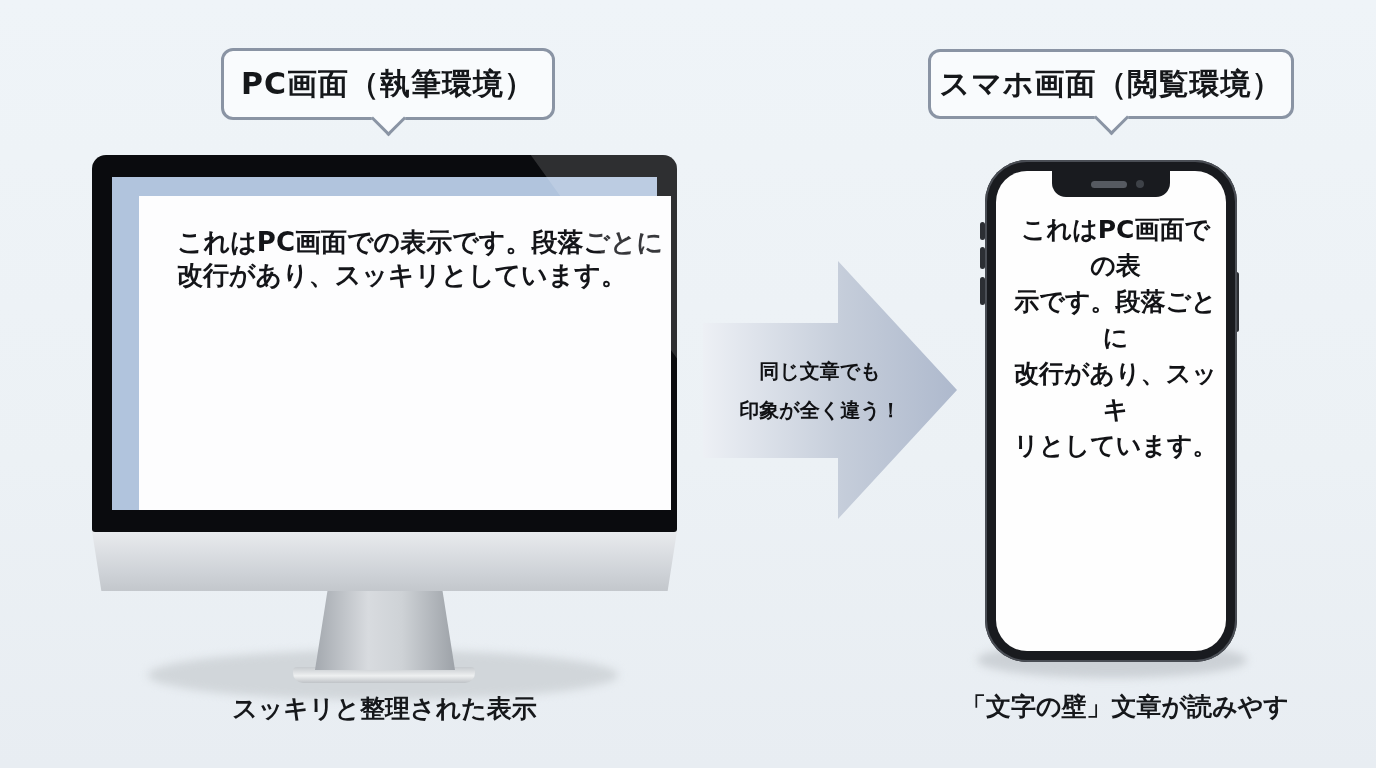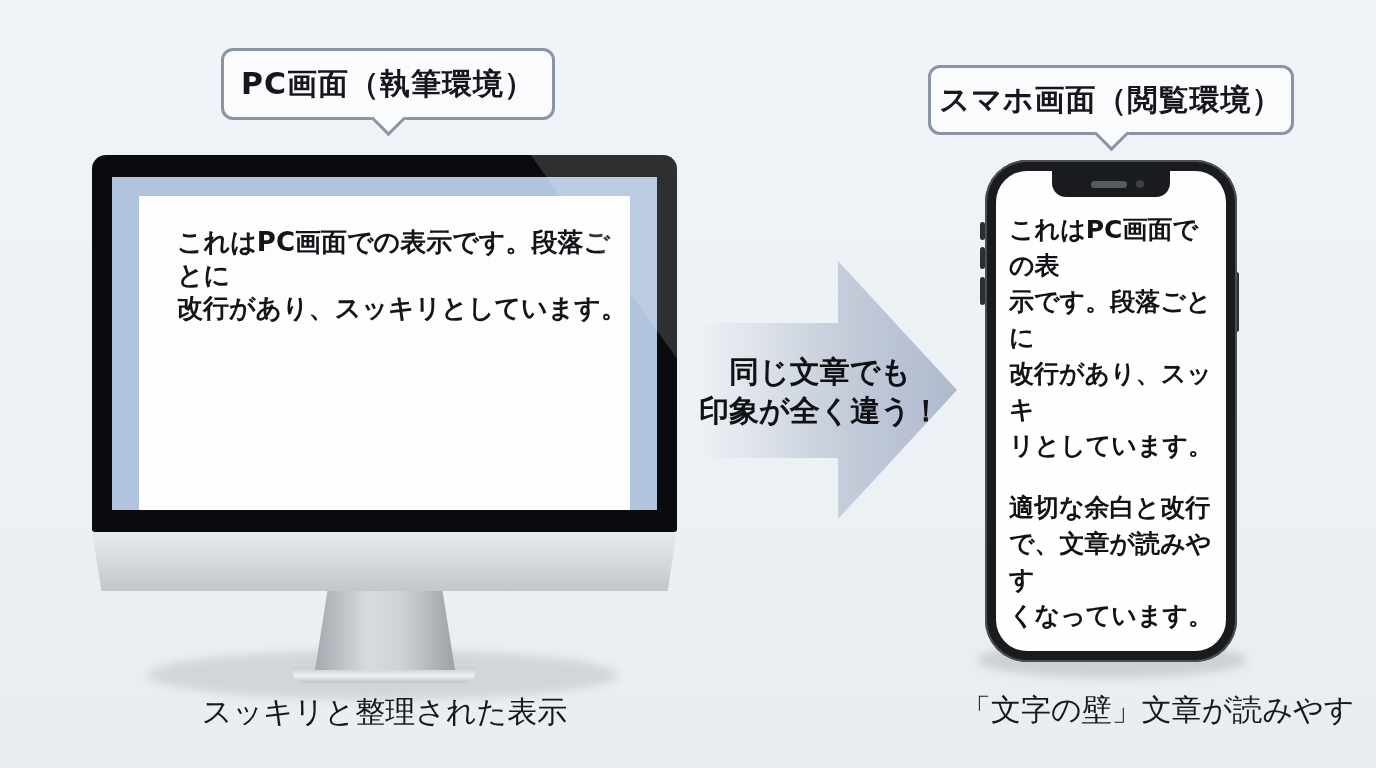--- a/index.html
+++ b/index.html
@@ -17,77 +17,77 @@
     border-radius:12px; display:flex; align-items:center; justify-content:center;
     font-size:30px; font-weight:800; color:#15171a; letter-spacing:1px;
   }
   .bubble .tail {
     position:absolute; width:22px; height:22px; background:#f9fbfd;
     border-right:3px solid #8a94a4; border-bottom:3px solid #8a94a4;
     transform:rotate(45deg); bottom:-14px;
   }
   .bubble-left  { left:221px; top:48px; width:328px; height:66px; }
   .bubble-left .tail { left:152px; }
-  .bubble-right { left:928px; top:65px; width:360px; height:64px; }
+  .bubble-right { left:928px; top:49px; width:360px; height:64px; }
   .bubble-right .tail { left:168px; }
 
   
   .mon-shadow { position:absolute; left:148px; top:650px; width:470px; height:50px;
     background:#d1d6da; border-radius:50%; filter:blur(4px); }
   .mon-foot { position:absolute; left:293px; top:667px; width:182px; height:16px;
     background:linear-gradient(180deg,#c6cace 0%,#eef0f1 55%,#bfc3c7 100%);
     border-radius:4px 4px 10px 10px; }
   .mon-neck { position:absolute; left:315px; top:590px; width:140px; height:80px;
     clip-path:polygon(9% 0,91% 0,100% 100%,0 100%);
     background:linear-gradient(90deg,#a4a9af 0%,#d8dbdf 38%,#ced2d6 62%,#9da2a8 100%); }
   .mon-chin { position:absolute; left:92px; top:531px; width:585px; height:60px;
     clip-path:polygon(0 0,100% 0,98.4% 100%,1.6% 100%);
     background:linear-gradient(180deg,#e9ebee 0%,#ced2d7 70%,#c3c7cc 100%); }
   .mon-screen { position:absolute; left:92px; top:155px; width:585px; height:377px;
     background:#0a0b0e; border-radius:14px 14px 3px 3px; overflow:hidden; }
   .mon-desktop { position:absolute; left:20px; top:22px; width:545px; height:333px;
     background:#b1c4dd; }
-  .mon-doc { position:absolute; left:47px; top:41px; width:491px; height:314px;
+  .mon-doc { position:absolute; left:47px; top:41px; width:532px; height:314px;
     background:#fdfdfe; }
   .doc-text { position:absolute; left:38px; top:30px; color:#141519; }
   .doc-text p { margin:0 0 37px 0; font-size:26px; font-weight:700;
     line-height:33px; white-space:pre-line; }
   .mon-glare { position:absolute; inset:0; background:rgba(255,255,255,0.15);
     clip-path:polygon(75% 0,100% 0,100% 54%); }
 
   
   .arrow-svg  { position:absolute; left:695px; top:258px; }
   .arrow-text { position:absolute; left:688px; top:352px; width:264px;
-    text-align:center; font-size:30px; font-weight:800; line-height:39px;
+    text-align:center; font-size:20px; font-weight:800; line-height:39px;
     color:#101114; white-space:pre-line; }
 
   
   .phone-shadow { position:absolute; left:977px; top:642px; width:270px; height:36px;
     background:#ccd1d6; border-radius:50%; filter:blur(4px); }
   .side-btn { position:absolute; width:5px; background:#2c2f34; border-radius:3px; }
   .btn-mute     { left:980px;  top:222px; height:18px; }
   .btn-vol-up   { left:980px;  top:247px; height:22px; }
   .btn-vol-down { left:980px;  top:277px; height:28px; }
   .btn-power    { left:1234px; top:272px; height:60px; }
   .phone-frame { position:absolute; left:985px; top:160px; width:252px; height:502px;
     background:#191b1f; border-radius:42px; box-shadow:inset 0 0 0 2px #4a4e55; }
   .phone-screen { position:absolute; inset:11px; background:#fefefe;
     border-radius:31px; overflow:hidden; }
   .notch { position:absolute; top:0; left:50%; transform:translateX(-50%);
     width:118px; height:26px; background:#191b1f; border-radius:0 0 14px 14px; }
   .speaker { position:absolute; left:39px; top:10px; width:36px; height:7px;
     border-radius:4px; background:#565a61; }
   .cam { position:absolute; left:84px; top:9px; width:8px; height:8px;
     border-radius:50%; background:#3e4248; }
-  .phone-text { position:absolute; left:13px; top:41px; right:4px; color:#121316; }
+  .phone-text { position:absolute; left:13px; top:41px; right:4px; color:#121316;text-align:center; }
   .phone-text p { margin:0 0 26px 0; font-size:25px; font-weight:700;
     line-height:36px; white-space:pre-line; }
 
   
-  .caption { position:absolute; font-size:30px; font-weight:400; color:#16181b;
+  .caption { position:absolute; font-size:25px; font-weight:700; color:#16181b;
     text-align:center; white-space:nowrap; }
   .caption-pc    { left:92px;  top:692px; width:585px; }
   .caption-phone { left:961px; top:690px; width:300px; }
 </style>
 </head>
 <body>
 
 <div class="stage">
 
   <div class="bubble bubble-left">
@@ -132,23 +132,20 @@
   <div class="side-btn btn-vol-up"></div>
   <div class="side-btn btn-vol-down"></div>
   <div class="side-btn btn-power"></div>
   <div class="phone-frame">
     <div class="phone-screen">
       <div class="phone-text">
         <p>これはPC画面での表
 示です。段落ごとに
 改行があり、スッキ
 リとしています。</p>
-        <p>適切な余白と改行
-で、文章が読みやす
-くなっています。</p>
 
       </div>
       <div class="notch">
         <div class="speaker"></div>
         <div class="cam"></div>
       </div>
     </div>
   </div>
 
   <div class="caption caption-pc">スッキリと整理された表示</div>

